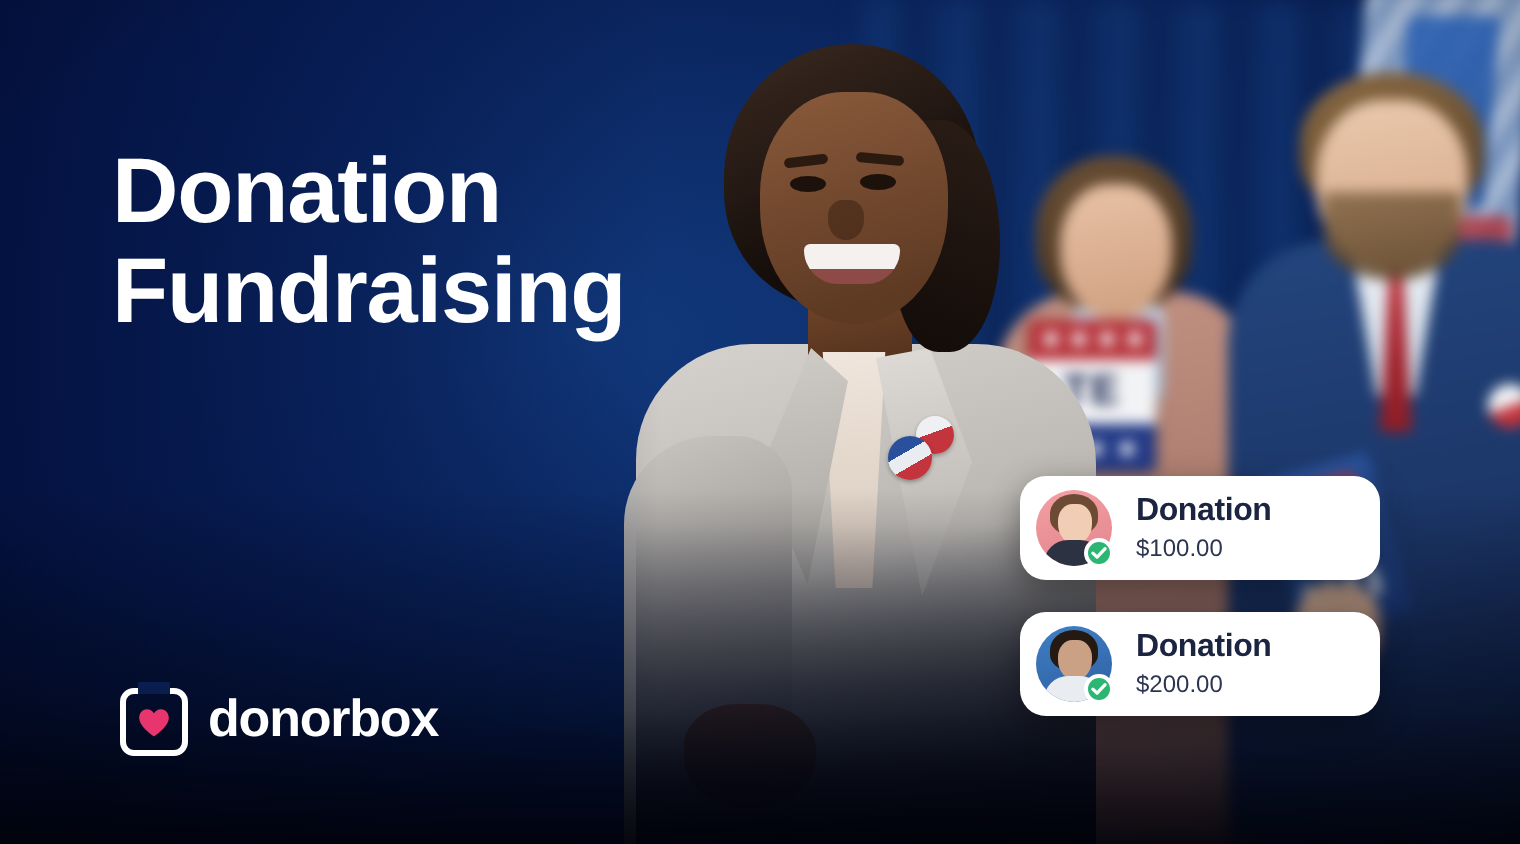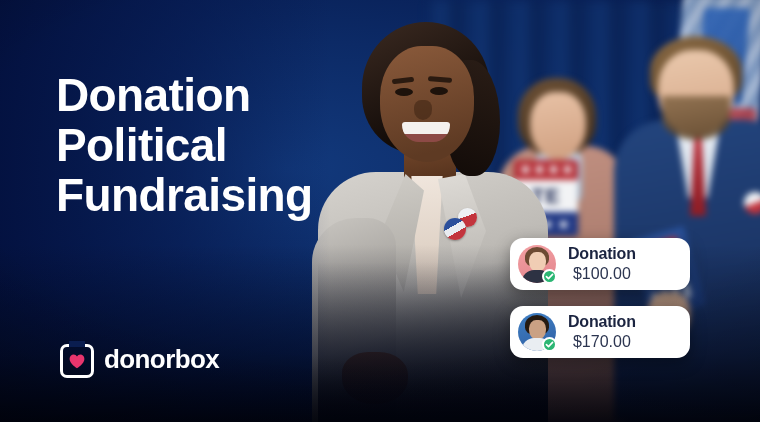--- a/index.html
+++ b/index.html
@@ -257,21 +257,21 @@
   .av-body{position:absolute;left:4px;bottom:0;width:30px;height:13px;border-radius:12px 12px 0 0;}
   .avatar.pink .av-body{background:#2d3243;}
   .avatar.blue .av-body{background:#e9edf2;}
   .check{
     position:absolute;right:-1px;bottom:-1px;width:15px;height:15px;border-radius:50%;
     background:#2bb673;border:2px solid #ffffff;box-sizing:border-box;
     display:flex;align-items:center;justify-content:center;
   }
   .card-text{display:flex;flex-direction:column;justify-content:center;line-height:1;}
   .card-title{color:#1b2440;font-size:16px;font-weight:600;letter-spacing:-0.2px;}
-  .card-amount{color:#2c3550;font-size:16px;font-weight:500;margin-top:4px;text-align:center;}
+  .card-amount{color:#2c3550;font-size:12px;font-weight:500;margin-top:4px;}
 </style>
 </head>
 <body>
 
 <div class="banner">
 
   <div class="bg-base"></div>
   <div class="bg-curtain"></div>
 
   <div class="bgpeople">
@@ -335,21 +335,20 @@
     <div class="badge-a"></div>
     <div class="badge-b"></div>
   </div>
   <div class="subject-shade"></div>
 
   <div class="left-wash"></div>
   <div class="vignette"></div>
 
   <div class="headline">
     <div>Donation</div>
-    <div>Political</div>
     <div>Fundraising</div>
   </div>
 
   <div class="logo">
     <div class="logo-mark">
       <div class="bx"></div>
       <div class="gap"></div>
       <svg class="heart" viewBox="0 0 16 15">
         <path d="M8 14.2 C8 14.2 0.6 9.6 0.6 4.9 C0.6 2.3 2.5 0.6 4.6 0.6 C6.1 0.6 7.3 1.5 8 2.6 C8.7 1.5 9.9 0.6 11.4 0.6 C13.5 0.6 15.4 2.3 15.4 4.9 C15.4 9.6 8 14.2 8 14.2 Z" fill="#e8356d"></path>
       </svg>
@@ -386,18 +385,18 @@
           <div class="av-body"></div>
         </div>
         <div class="check">
           <svg width="9" height="9" viewBox="0 0 10 10">
               <path d="M1.6 5.1 L3.9 7.3 L8.4 2.6" stroke="#ffffff" stroke-width="1.8" fill="none" stroke-linecap="round" stroke-linejoin="round"></path>
             </svg>
         </div>
       </div>
       <div class="card-text">
         <div class="card-title">Donation</div>
-        <div class="card-amount">$170.00</div>
+        <div class="card-amount">$200.00</div>
       </div>
     </div>
 
   </div>
 </div>
 
 </body></html>

